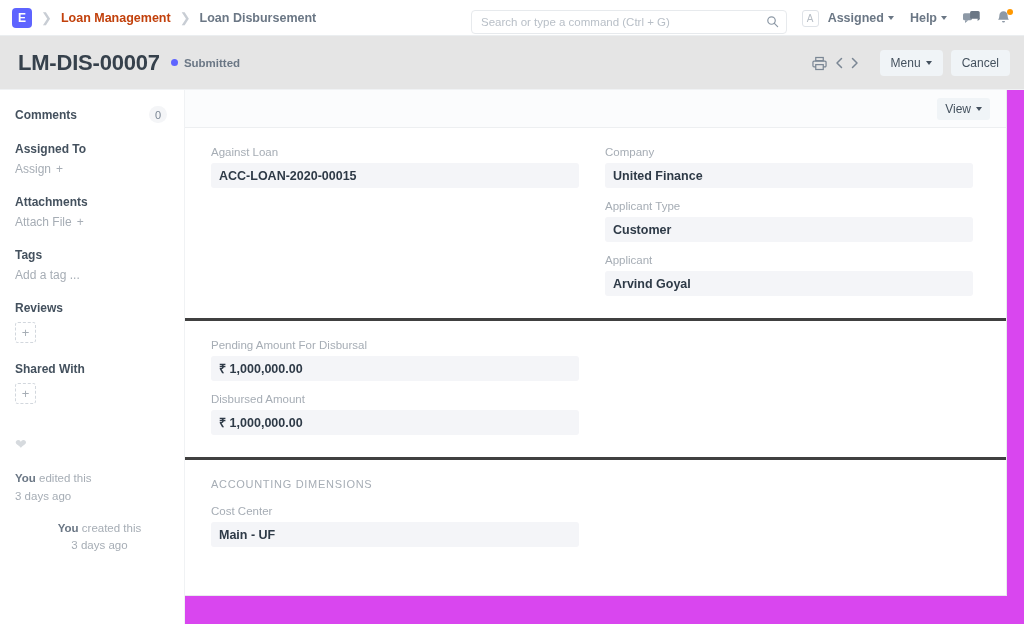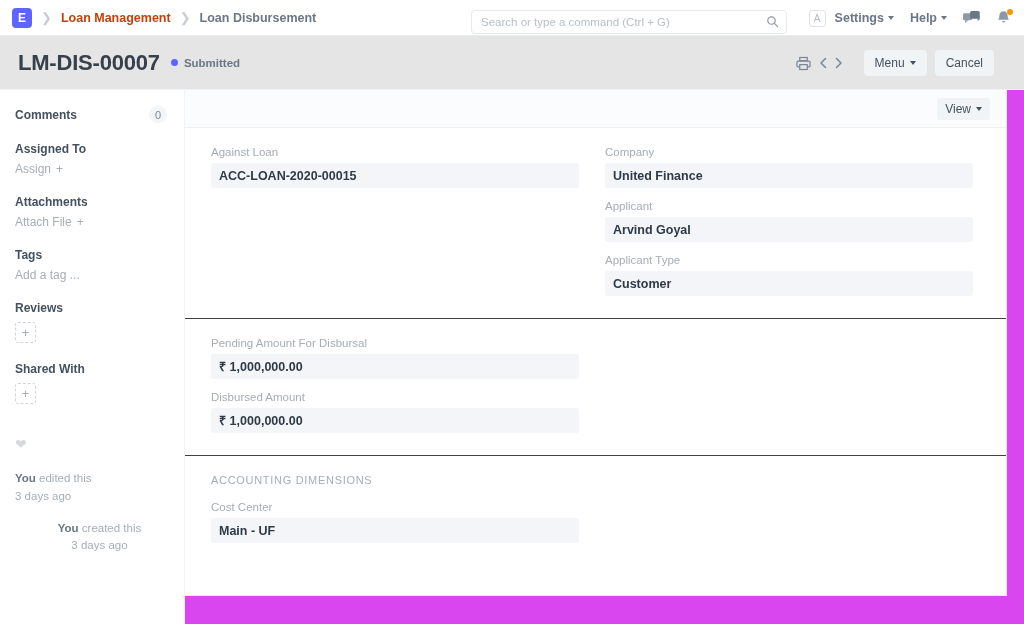--- a/index.html
+++ b/index.html
@@ -98,21 +98,21 @@
     font-size: 22px; font-weight: bold; color: #36414c;
     letter-spacing: -0.2px;
   }
   .status {
     display: flex; align-items: center; gap: 6px; margin-left: 11px;
   }
   .status-dot { width: 7px; height: 7px; border-radius: 50%; background: #5e64ff; }
   .status-label { font-size: 11.5px; font-weight: bold; color: #6b7785; }
 
   .title-actions {
-    position: absolute; right: 30px; top: 0; height: 54px;
+    position: absolute; right: 14px; top: 0; height: 54px;
     display: flex; align-items: center; gap: 0;
   }
   .icon-btn { display: flex; align-items: center; color: #7a8694; margin-right: 6px; }
   .nav-arrows { display: flex; align-items: center; gap: 2px; margin-right: 11px; color: #7a8694; }
   .btn {
     height: 26px; padding: 0 11px; border-radius: 4px;
     background: #f0f4f7; border: none;
     font-family: "Liberation Sans", sans-serif;
     font-size: 12px; color: #44515e;
     display: flex; align-items: center; gap: 5px;
@@ -177,21 +177,21 @@
   .view-btn {
     height: 22px; padding: 0 8px; border-radius: 3px;
     background: #f0f4f7; border: none;
     font-family: "Liberation Sans", sans-serif;
     font-size: 12px; color: #44515e;
     display: flex; align-items: center; gap: 5px; cursor: pointer;
   }
 
   .section {
     padding: 18px 24px 22px 26px;
-    border-bottom: 1px solid #404040;
+    border-bottom: 3px solid #404040;
   }
   .section.last { border-bottom: none; }
   .cols { display: flex; gap: 26px; }
   .col { width: 368px; flex: 0 0 368px; }
 
   .field { margin-bottom: 12px; }
   .field:last-child { margin-bottom: 0; }
   .flabel {
     font-size: 11.5px; color: #a6adb5; margin-bottom: 5px; display: block;
   }
@@ -220,21 +220,21 @@
     <input class="searchbox" placeholder="Search or type a command (Ctrl + G)" style="">
     <svg class="search-icon" viewBox="0 0 16 16" fill="none" stroke="#8d99a6" stroke-width="1.5">
       <circle cx="6.8" cy="6.8" r="4.6"></circle>
         <line x1="10.3" y1="10.3" x2="14.3" y2="14.3" stroke-linecap="round"></line>
     </svg>
   </div>
 
   <div class="nav-right">
     <div class="avatar-sq">A</div>
     <div class="nav-link">
-      <span>Settings</span>
+      <span>Assigned</span>
       <i class="caret"></i>
     </div>
     <div class="nav-link">
       <span>Help</span>
       <i class="caret"></i>
     </div>
     <div class="nav-ic">
       <svg width="17" height="16" viewBox="0 0 18 16" fill="#8d99a6">
         <rect x="0" y="3" width="9.5" height="7.5" rx="1.6"></rect>
         <path d="M2.2 10.3h3.4l-3.4 3z"></path>
@@ -351,26 +351,26 @@
               <span class="flabel">Against Loan</span>
               <div class="fvalue">ACC-LOAN-2020-00015</div>
             </div>
           </div>
           <div class="col">
             <div class="field">
               <span class="flabel">Company</span>
               <div class="fvalue">United Finance</div>
             </div>
             <div class="field">
+              <span class="flabel">Applicant Type</span>
+              <div class="fvalue">Customer</div>
+            </div>
+            <div class="field">
               <span class="flabel">Applicant</span>
               <div class="fvalue">Arvind Goyal</div>
-            </div>
-            <div class="field">
-              <span class="flabel">Applicant Type</span>
-              <div class="fvalue">Customer</div>
             </div>
           </div>
         </div>
       </div>
 
       <div class="section">
         <div class="cols">
           <div class="col">
             <div class="field">
               <span class="flabel">Pending Amount For Disbursal</span>

